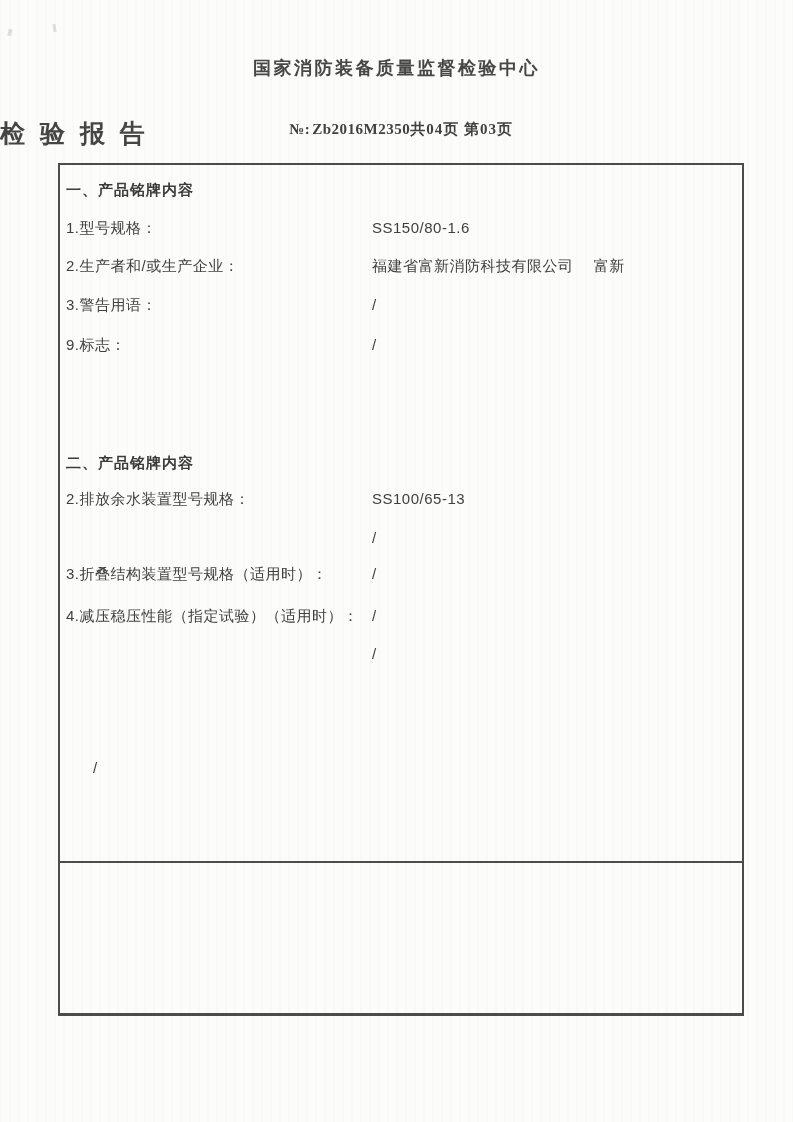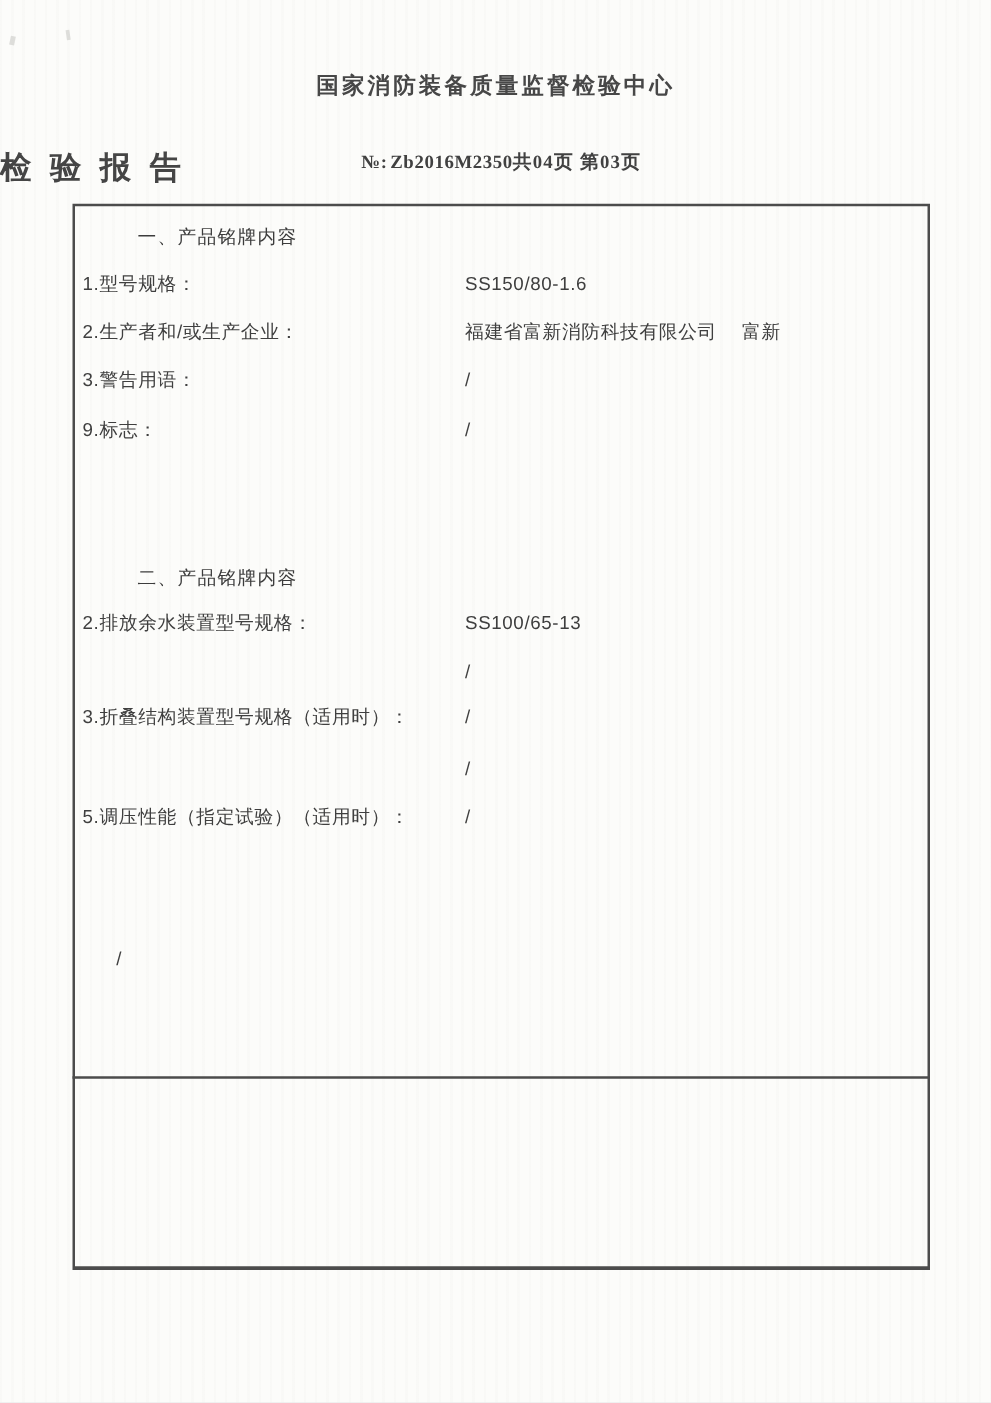--- a/index.html
+++ b/index.html
@@ -89,21 +89,21 @@
     white-space: nowrap;
     color: #3f3f3f;
   }
   .row .label { letter-spacing: 0.5px; }
   .row .value {
     position: absolute;
     left: 306px;
     top: 0;
     letter-spacing: 0.5px;
   }
-  .row.heading .label { font-weight: normal; letter-spacing: 1px; color: #3c3c3c; margin-left: 44px; }
+  .row.heading .label { font-weight: bold; letter-spacing: 1px; color: #3c3c3c; }
   .row.key-desc .value { position: static; margin-left: 27px; }
   .divider {
     position: absolute;
     left: -2px;
     right: -2px;
     top: 696px;
     border-top: 2px solid #4c4c4c;
   }
 </style>
 </head>
@@ -154,24 +154,24 @@
       <span class="value">SS100/65-13</span>
     </div>
     <div class="row" style="top:363px">
       <span class="value">/</span>
     </div>
     <div class="row" style="top:399px">
       <span class="label">3.折叠结构装置型号规格（适用时）：</span>
       <span class="value">/</span>
     </div>
     <div class="row" style="top:441px">
+      <span class="label">4.减压稳压性能（指定试验）（适用时）：</span>
       <span class="value">/</span>
     </div>
     <div class="row" style="top:479px">
-      <span class="label">5.调压性能（指定试验）（适用时）：</span>
       <span class="value">/</span>
     </div>
 
     <div class="row key-desc" style="top:593px">
       <span class="value">/</span>
     </div>
 
     <div class="divider"></div>
 
   </div>

